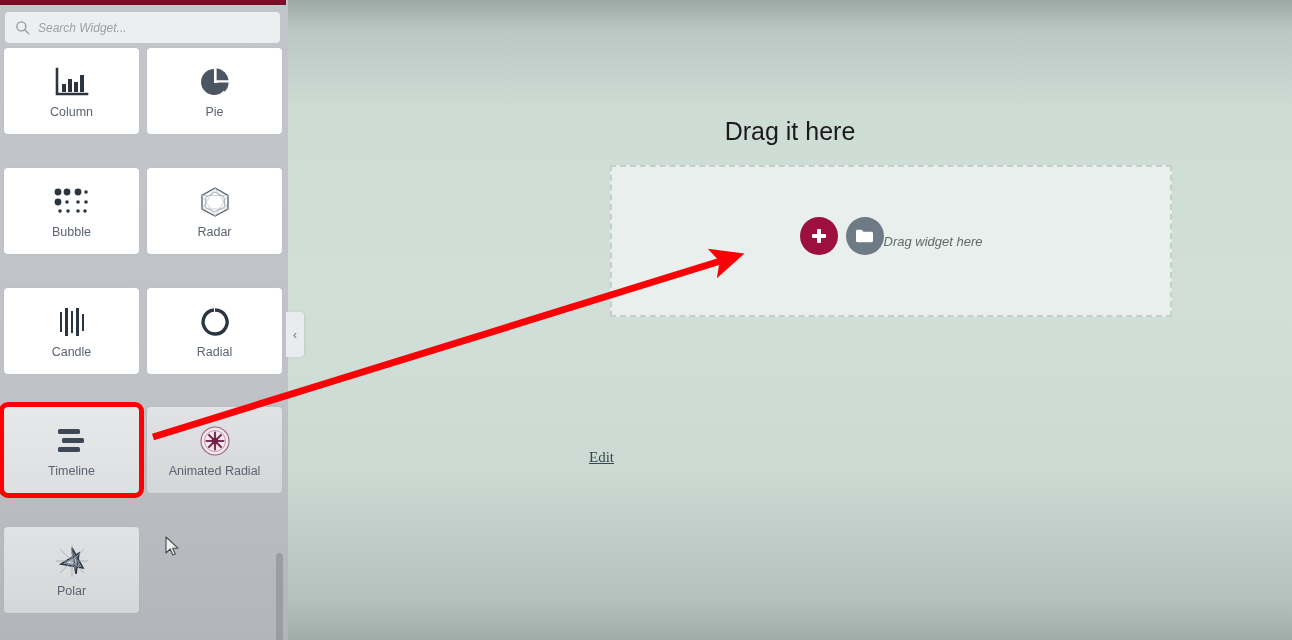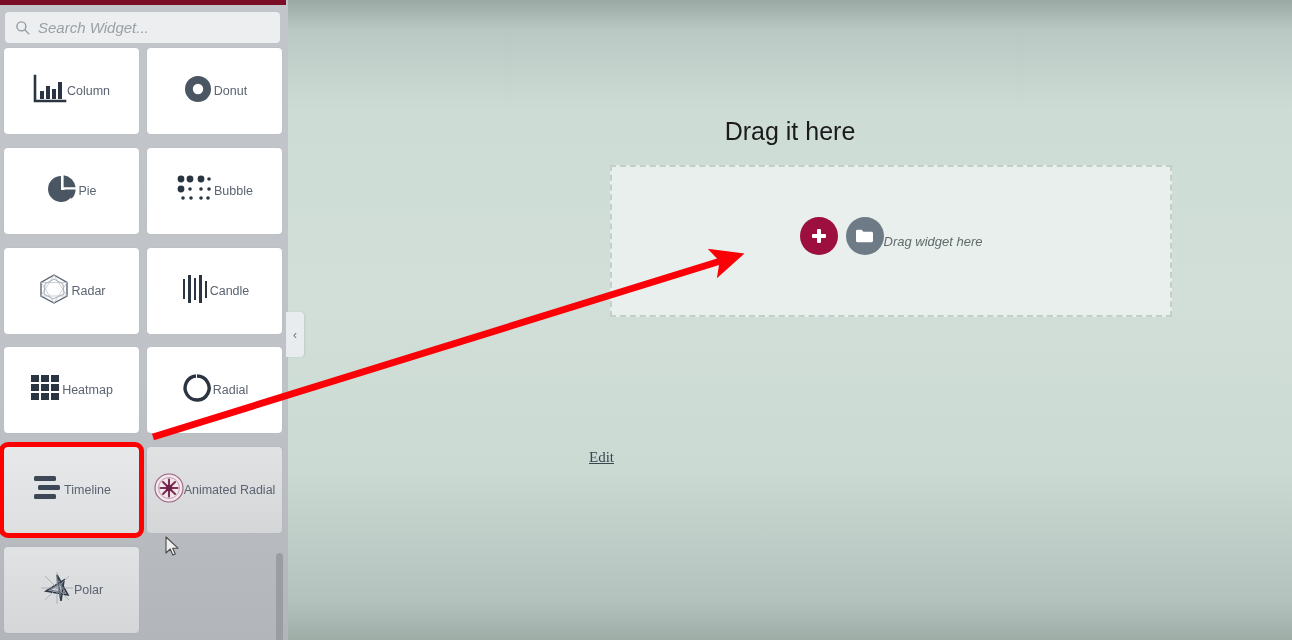--- a/index.html
+++ b/index.html
@@ -128,21 +128,21 @@
     width: 15px; height: 15px;
     flex: 0 0 auto;
     margin-right: 8px;
     opacity: .62;
   }
   #search-input {
     flex: 1 1 auto;
     border: none;
     outline: none;
     background: transparent;
-    font-size: 15px;
+    font-size: 12px;
     font-style: italic;
     color: #6c7378;
     font-family: "Liberation Sans", sans-serif;
   }
   #search-input::placeholder { color: #9aa1a6; font-style: italic; }
 
   #widget-grid {
     position: absolute;
     left: 2px; top: 48px;
     width: 282px;
@@ -150,21 +150,21 @@
     display: grid;
     grid-template-columns: 135px 135px;
     gap: 7px 8px;
     padding-left: 2px;
   }
   .widget-cell {
     height: 86px;
     background: #ffffff;
     border-radius: 4px;
     display: flex;
-    flex-direction: row;
+    flex-direction: column;
     align-items: center;
     justify-content: center;
     cursor: pointer;
     position: relative;
     box-shadow: 0 0 0 0.5px rgba(0,0,0,.03);
   }
   .widget-cell .ico {
     height: 38px;
     display: flex;
     align-items: center;
@@ -285,29 +285,20 @@
             <path d="M2 2 v25 h30" fill="none" stroke="#2b3542" stroke-width="2.6" stroke-linecap="square"></path>
             <rect x="7" y="17" width="4" height="8" fill="#2b3542"></rect>
             <rect x="13" y="12" width="4" height="13" fill="#2b3542"></rect>
             <rect x="19" y="15" width="4" height="10" fill="#2b3542"></rect>
             <rect x="25" y="8" width="4" height="17" fill="#2b3542"></rect>
           </svg>
         </span>
         <span class="lbl">Column</span>
       </div>
 
-      <div class="widget-cell">
-        <span class="ico">
-          <svg width="32" height="32" viewBox="0 0 32 32">
-            <circle cx="16" cy="16" r="13" fill="#4b5663"></circle>
-            <circle cx="16" cy="16" r="5.2" fill="#ffffff"></circle>
-          </svg>
-        </span>
-        <span class="lbl">Donut</span>
-      </div>
 
       <div class="widget-cell">
         <span class="ico">
           <svg width="32" height="32" viewBox="0 0 32 32">
             <path d="M15 3 A13 13 0 1 0 28 17 L15 17 Z" fill="#4b5663"></path>
             <path d="M17.6 2.3 A13.6 13.6 0 0 1 29.6 14.3 L17.6 14.3 Z" fill="#4b5663"></path>
             <path d="M18.6 16.4 L29.6 16.4 A13 13 0 0 1 25.4 25.8 Z" fill="#4b5663"></path>
           </svg>
         </span>
         <span class="lbl">Pie</span>
@@ -355,36 +346,20 @@
             <rect x="3" y="6" width="2" height="20" fill="#2b3542"></rect>
             <rect x="8" y="2" width="3" height="28" fill="#2b3542"></rect>
             <rect x="14" y="5" width="2" height="22" fill="#2b3542"></rect>
             <rect x="19" y="2" width="3" height="28" fill="#2b3542"></rect>
             <rect x="25" y="8" width="2" height="17" fill="#2b3542"></rect>
           </svg>
         </span>
         <span class="lbl">Candle</span>
       </div>
 
-      <div class="widget-cell">
-        <span class="ico">
-          <svg width="32" height="30" viewBox="0 0 32 30">
-            <rect x="1" y="2" width="8" height="7" fill="#2b3542"></rect>
-            <rect x="11" y="2" width="8" height="7" fill="#2b3542"></rect>
-            <rect x="21" y="2" width="8" height="7" fill="#2b3542"></rect>
-            <rect x="1" y="11" width="8" height="7" fill="#2b3542"></rect>
-            <rect x="11" y="11" width="8" height="7" fill="#2b3542"></rect>
-            <rect x="21" y="11" width="8" height="7" fill="#2b3542"></rect>
-            <rect x="1" y="20" width="8" height="7" fill="#2b3542"></rect>
-            <rect x="11" y="20" width="8" height="7" fill="#2b3542"></rect>
-            <rect x="21" y="20" width="8" height="7" fill="#2b3542"></rect>
-          </svg>
-        </span>
-        <span class="lbl">Heatmap</span>
-      </div>
 
       <div class="widget-cell">
         <span class="ico">
           <svg width="32" height="32" viewBox="0 0 32 32">
             <path d="M16 4 A12 12 0 1 1 15 4.05" fill="none" stroke="#2b3542" stroke-width="3.4" stroke-linecap="butt"></path>
           </svg>
         </span>
         <span class="lbl">Radial</span>
       </div>
 

